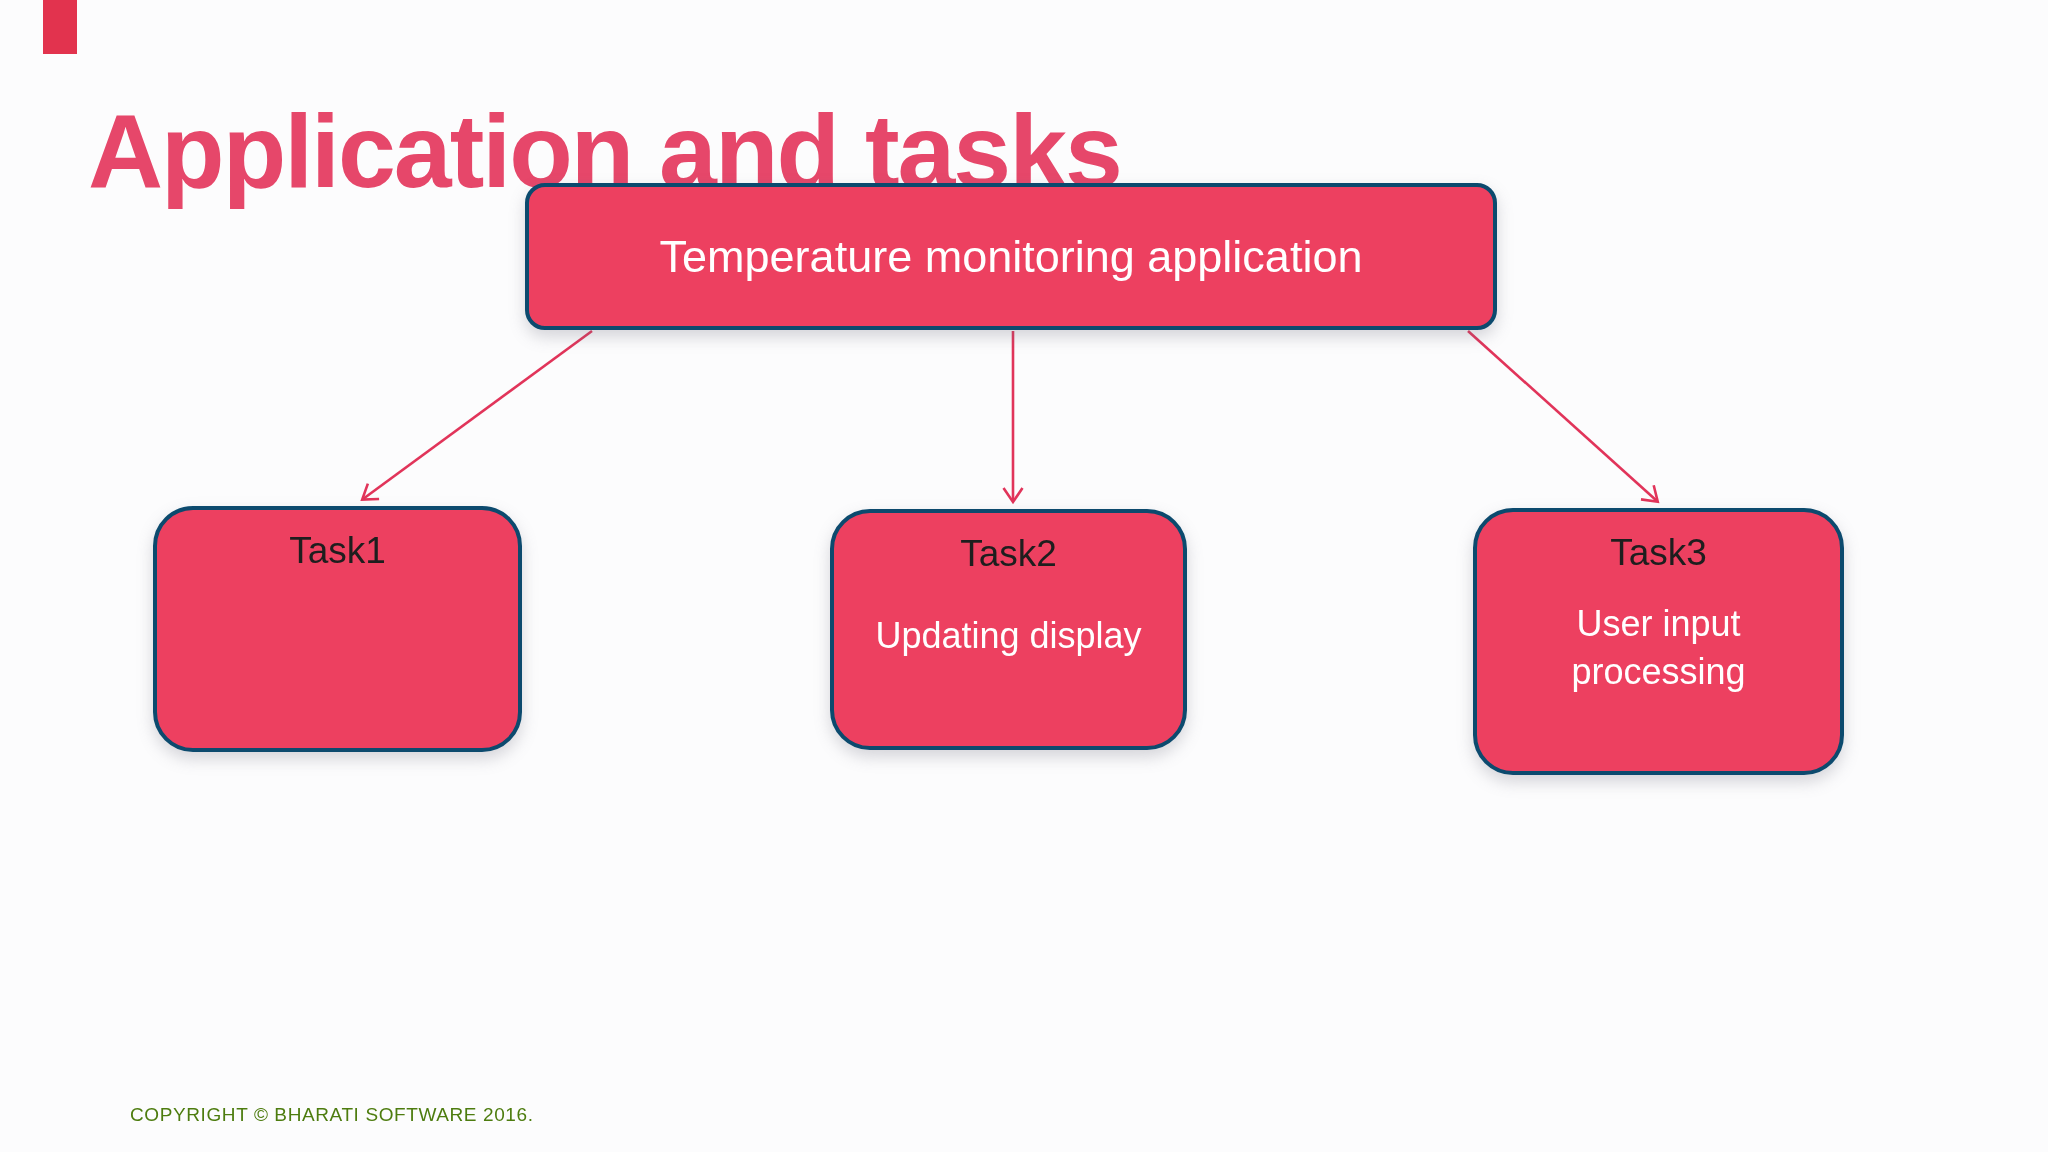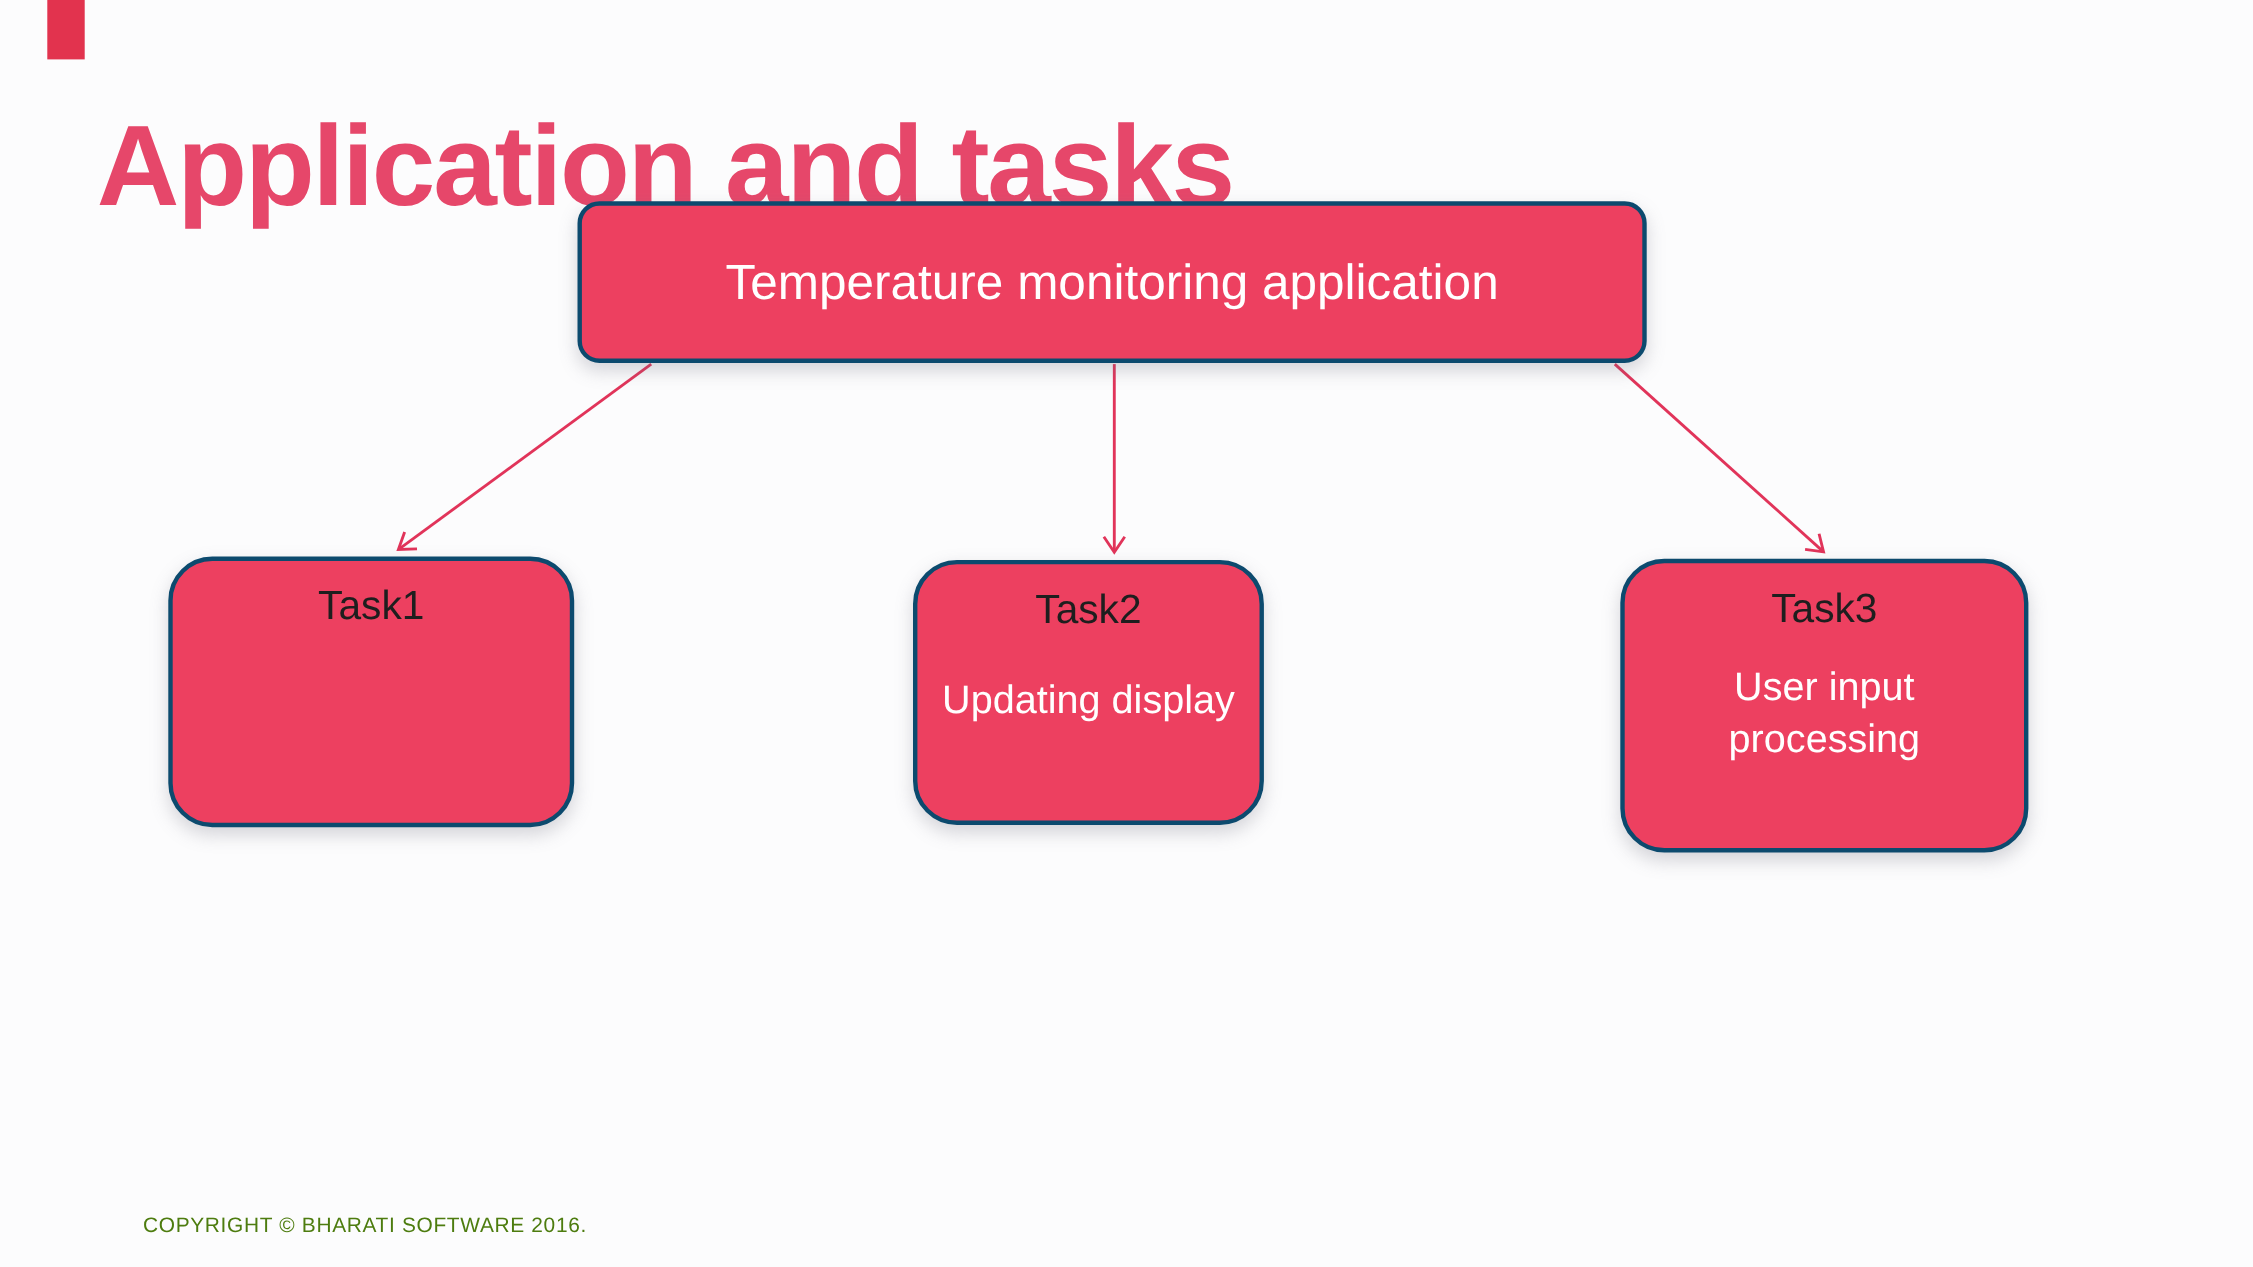--- a/index.html
+++ b/index.html
@@ -83,21 +83,21 @@
   }
   .task-node .task-desc {
     color: #ffffff;
     font-size: 36px;
     line-height: 48px;
     text-align: center;
     max-width: 300px;
   }
 
   #task-node-1 { left: 153px; top: 506px; width: 369px; height: 246px; }
-  #task-node-2 { left: 830px; top: 509px; width: 319px; height: 241px; }
+  #task-node-2 { left: 830px; top: 509px; width: 357px; height: 241px; }
   #task-node-3 { left: 1473px; top: 508px; width: 371px; height: 267px; }
 
   .connector-layer {
     position: absolute;
     left: 0;
     top: 0;
     width: 2048px;
     height: 1152px;
     pointer-events: none;
   }

